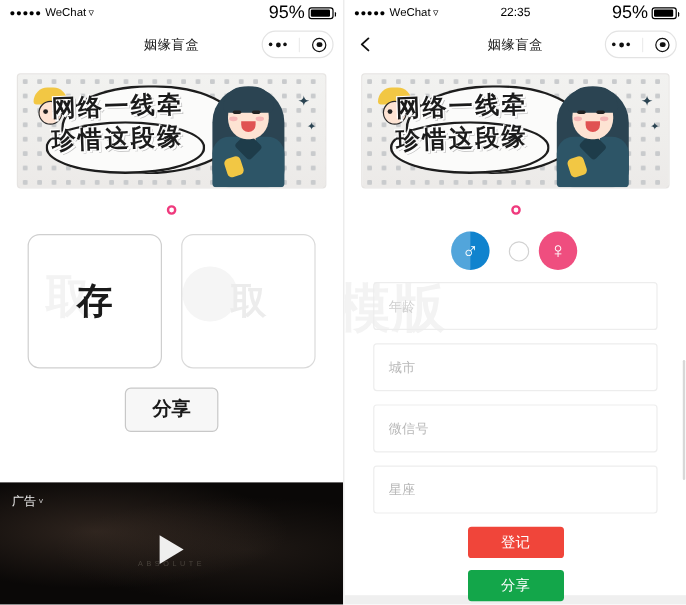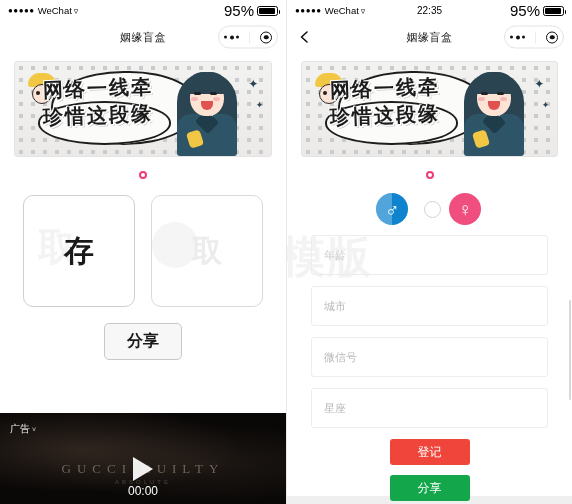--- a/index.html
+++ b/index.html
@@ -217,21 +217,21 @@
   .share-row { display: flex; justify-content: center; margin-top: 16px; }
   .btn-share {
     padding: 7px 22px; border: 1px solid #c8c8c8; border-radius: 5px;
     background: #f7f7f7; font-size: 16px; font-weight: bold; color: #1a1a1a;
     font-family: "DejaVu Sans", sans-serif;
   }
 
   
   .ad {
     position: absolute; left: 0; right: 0; bottom: 0;
-    height: 91px; background: #0a0807;
+    height: 102px; background: #0a0807;
     overflow: hidden;
     background-image:
       radial-gradient(ellipse at 28% 40%, rgba(90,70,58,.45), transparent 55%),
       radial-gradient(ellipse at 72% 55%, rgba(60,48,40,.4), transparent 55%);
   }
   .ad-tag {
     position: absolute; left: 10px; top: 9px;
     color: #e9e9e9; font-size: 10px;
     display: flex; align-items: center; gap: 2px;
   }
@@ -395,24 +395,22 @@
 
     <div class="share-row">
       <div class="btn-share">分享</div>
     </div>
 
     <div class="ad">
       <div class="ad-tag">
         <span>广告</span>
         <span class="ad-chev">˅</span>
       </div>
-      <div class="ad-brand">GUCCI GUILTY</div>
       <div class="ad-sub">ABSOLUTE</div>
       <div class="ad-play"></div>
-      <div class="ad-time">00:00</div>
     </div>
   </div>
 
   <div class="phone right">
 
     <div class="statusbar">
       <div class="sb-left">
         <span class="dots">●●●●●</span>
         <span class="carrier">WeChat</span>
         <span class="wifi">▿</span>

